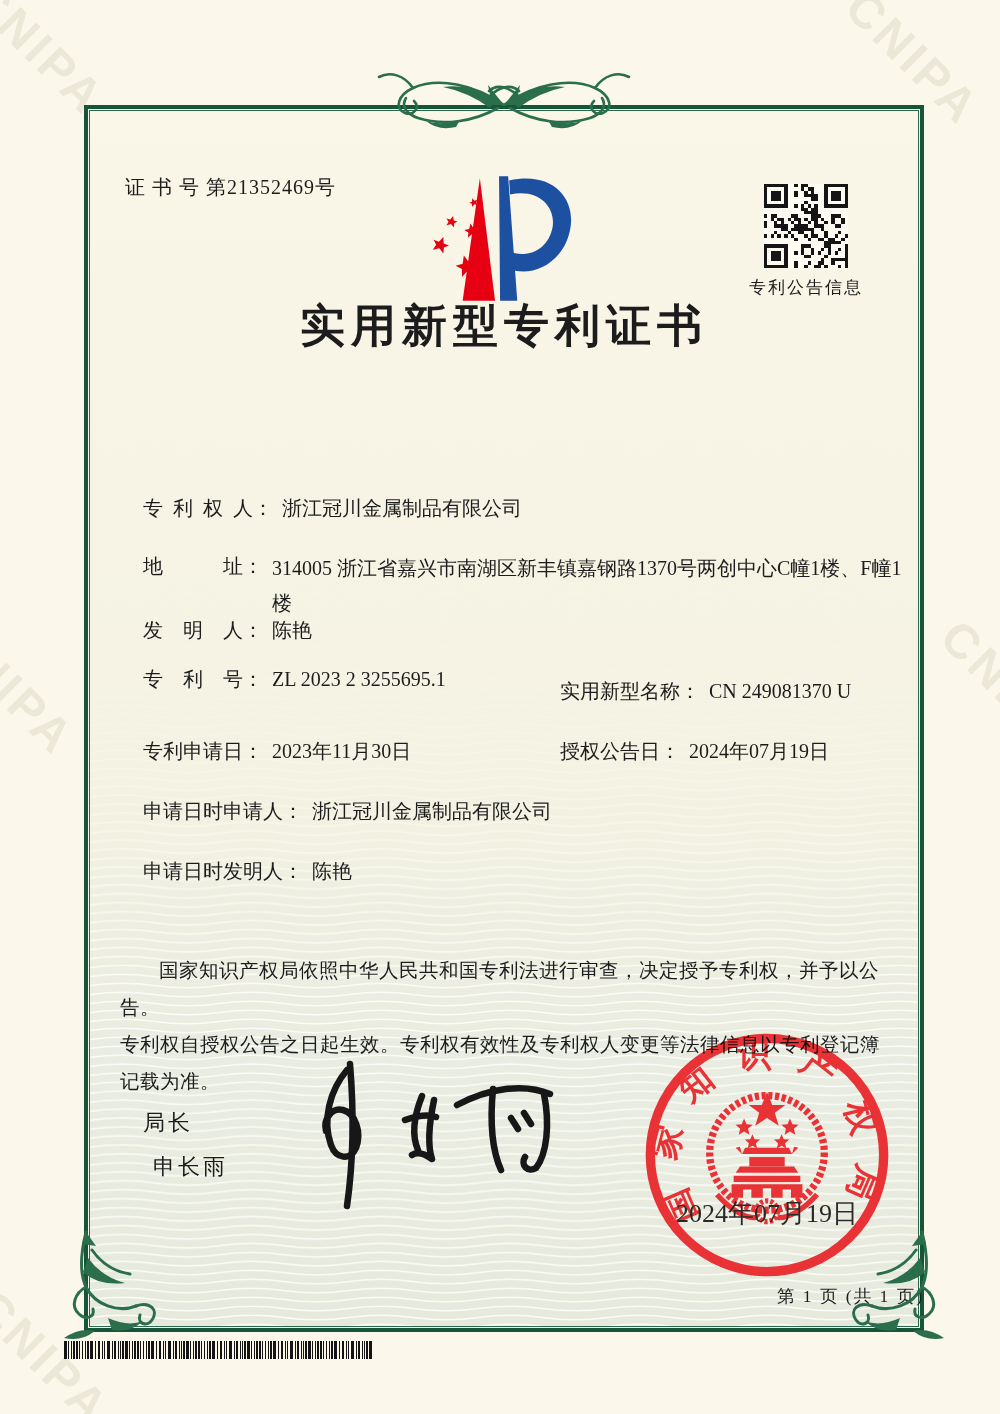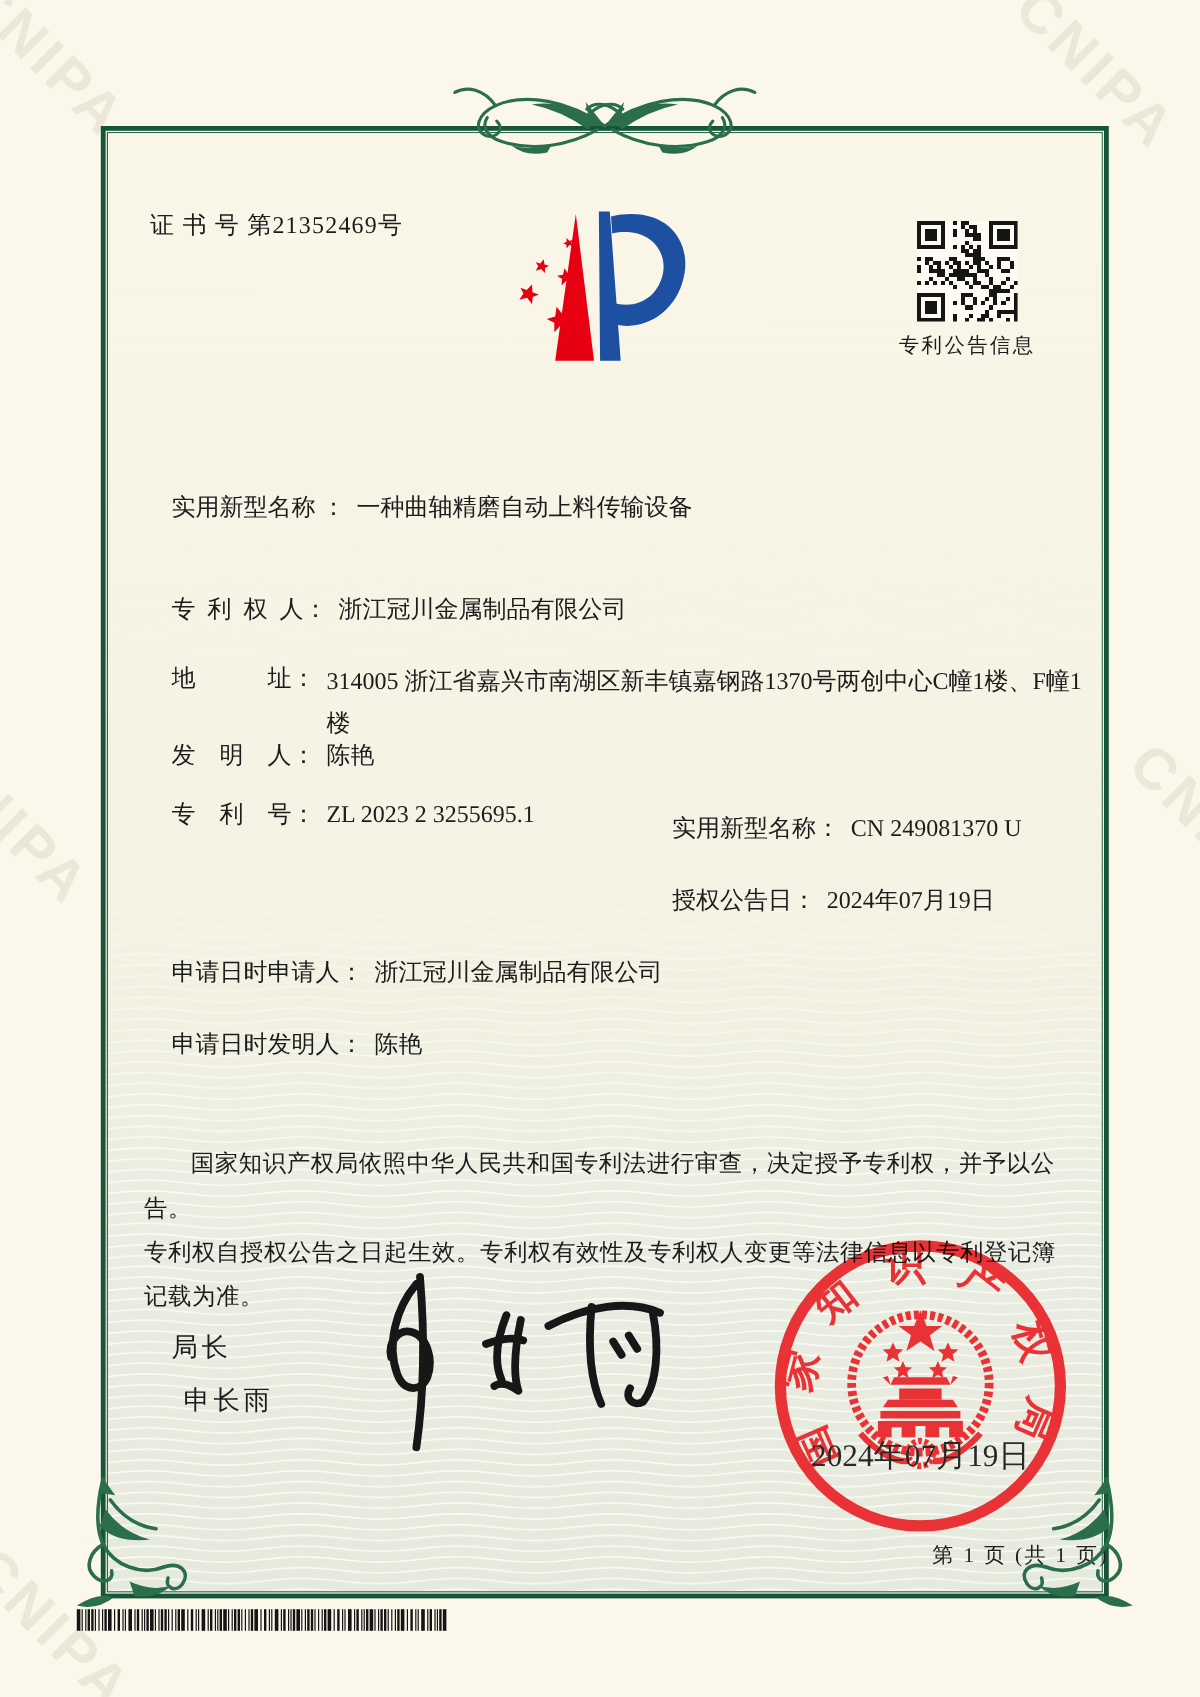--- a/index.html
+++ b/index.html
@@ -436,44 +436,45 @@
         <rect x="9" y="24" width="1" height="1" fill="#151515"></rect>
         <rect x="12" y="24" width="1" height="1" fill="#151515"></rect>
         <rect x="15" y="24" width="1" height="1" fill="#151515"></rect>
         <rect x="16" y="24" width="1" height="1" fill="#151515"></rect>
         <rect x="18" y="24" width="1" height="1" fill="#151515"></rect>
         <rect x="22" y="24" width="1" height="1" fill="#151515"></rect>
         <rect x="24" y="24" width="1" height="1" fill="#151515"></rect>
       </svg>
     <div class="abs qr-caption">专利公告信息</div>
 
-
-    <div class="row" style="top:408px">
-      <span class="lab">实用新型名称 ：</span>
-      <span class="val">一种曲轴精磨自动上料传输设备</span>
-    </div>
+    <div class="abs title">实用新型专利证书</div>
+
     <div class="row" style="top:493px">
       <span class="lab">专 利 权 人：</span>
       <span class="val">浙江冠川金属制品有限公司</span>
     </div>
     <div class="row addr" style="top:551px">
       <span class="lab">地   址：</span>
       <span class="val">314005 浙江省嘉兴市南湖区新丰镇嘉钢路1370号两创中心C幢1楼、F幢1楼</span>
     </div>
     <div class="row" style="top:615px">
       <span class="lab">发 明 人：</span>
       <span class="val">陈艳</span>
     </div>
     <div class="row" style="top:664px">
       <span class="lab">专 利 号：</span>
       <span class="val">ZL 2023 2 3255695.1</span>
     </div>
     <div class="row row2" style="top:676px">
       <span class="lab">实用新型名称：</span>
       <span class="val">CN 249081370 U</span>
+    </div>
+    <div class="row" style="top:736px">
+      <span class="lab">专利申请日：</span>
+      <span class="val">2023年11月30日</span>
     </div>
     <div class="row row2" style="top:736px">
       <span class="lab">授权公告日：</span>
       <span class="val">2024年07月19日</span>
     </div>
     <div class="row" style="top:796px">
       <span class="lab">申请日时申请人：</span>
       <span class="val">浙江冠川金属制品有限公司</span>
     </div>
     <div class="row" style="top:856px">

